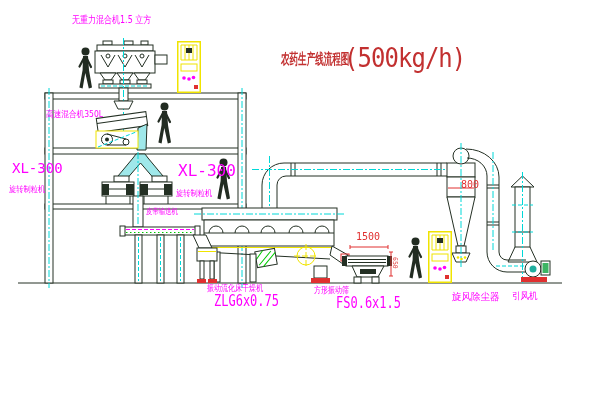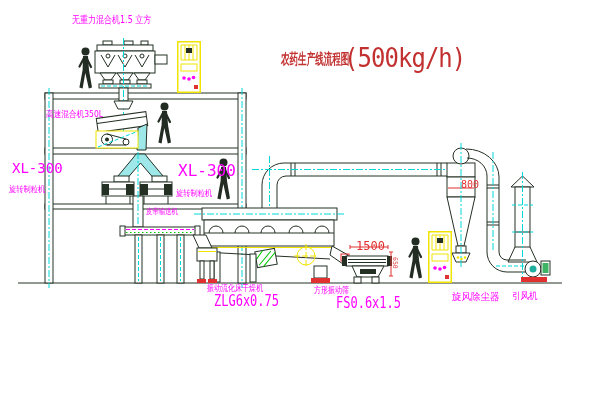--- a/index.html
+++ b/index.html
@@ -241,17 +241,17 @@
   <span class="lbl mono" style="left:178px;top:163px;font-size:16px;">XL-300</span>
   <span class="lbl" style="left:176px;top:189px;font-size:8.5px;transform:scaleX(.85);">旋转制粒机</span>
   <span class="lbl" style="left:146px;top:208px;font-size:8px;transform:scaleX(.8);">皮带输送机</span>
   <span class="lbl" style="left:207px;top:284px;font-size:9px;transform:scaleX(.78);">振动流化床干燥机</span>
   <span class="lbl mono" style="left:214px;top:294px;font-size:15px;transform:scaleX(.8);">ZLG6x0.75</span>
   <span class="lbl" style="left:314px;top:286px;font-size:9px;transform:scaleX(.78);">方形振动筛</span>
   <span class="lbl mono" style="left:336px;top:296px;font-size:15px;transform:scaleX(.8);">FS0.6x1.5</span>
   <span class="lbl" style="left:452px;top:292px;font-size:10px;transform:scaleX(.95);">旋风除尘器</span>
   <span class="lbl" style="left:512px;top:291px;font-size:9.5px;transform:scaleX(.9);">引风机</span>
 
-  <span class="dim" style="left:356px;top:240px;font-size:12px;">1500</span>
+  <span class="dim" style="left:356px;top:232px;font-size:10px;">1500</span>
   <span class="dim" style="left:398px;top:257px;font-size:6.5px;transform:rotate(90deg);">650</span>
   <span class="dim" style="left:453px;top:180px;font-size:10px;padding-left:8px;">800</span>
 
 </div>
 
 </body></html>

